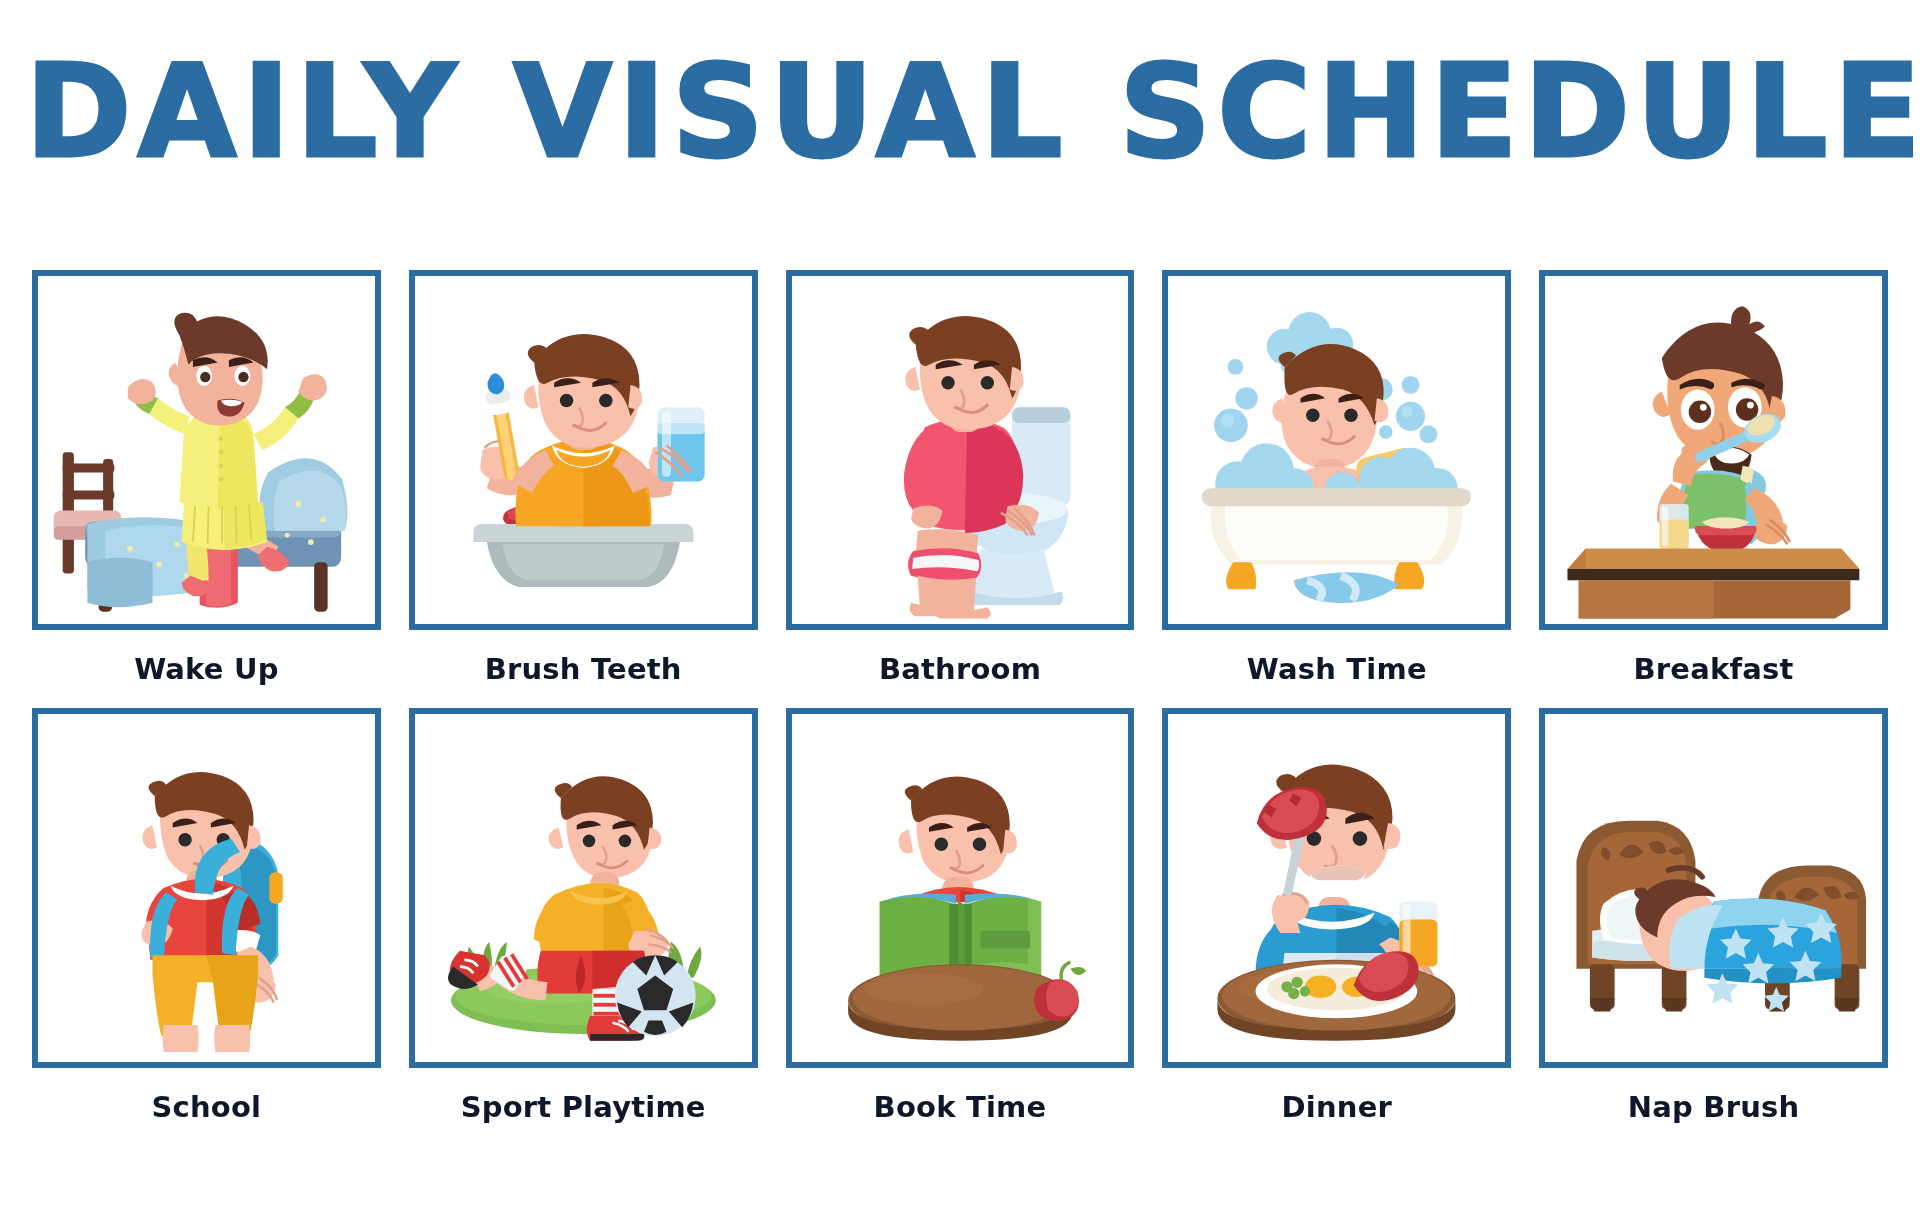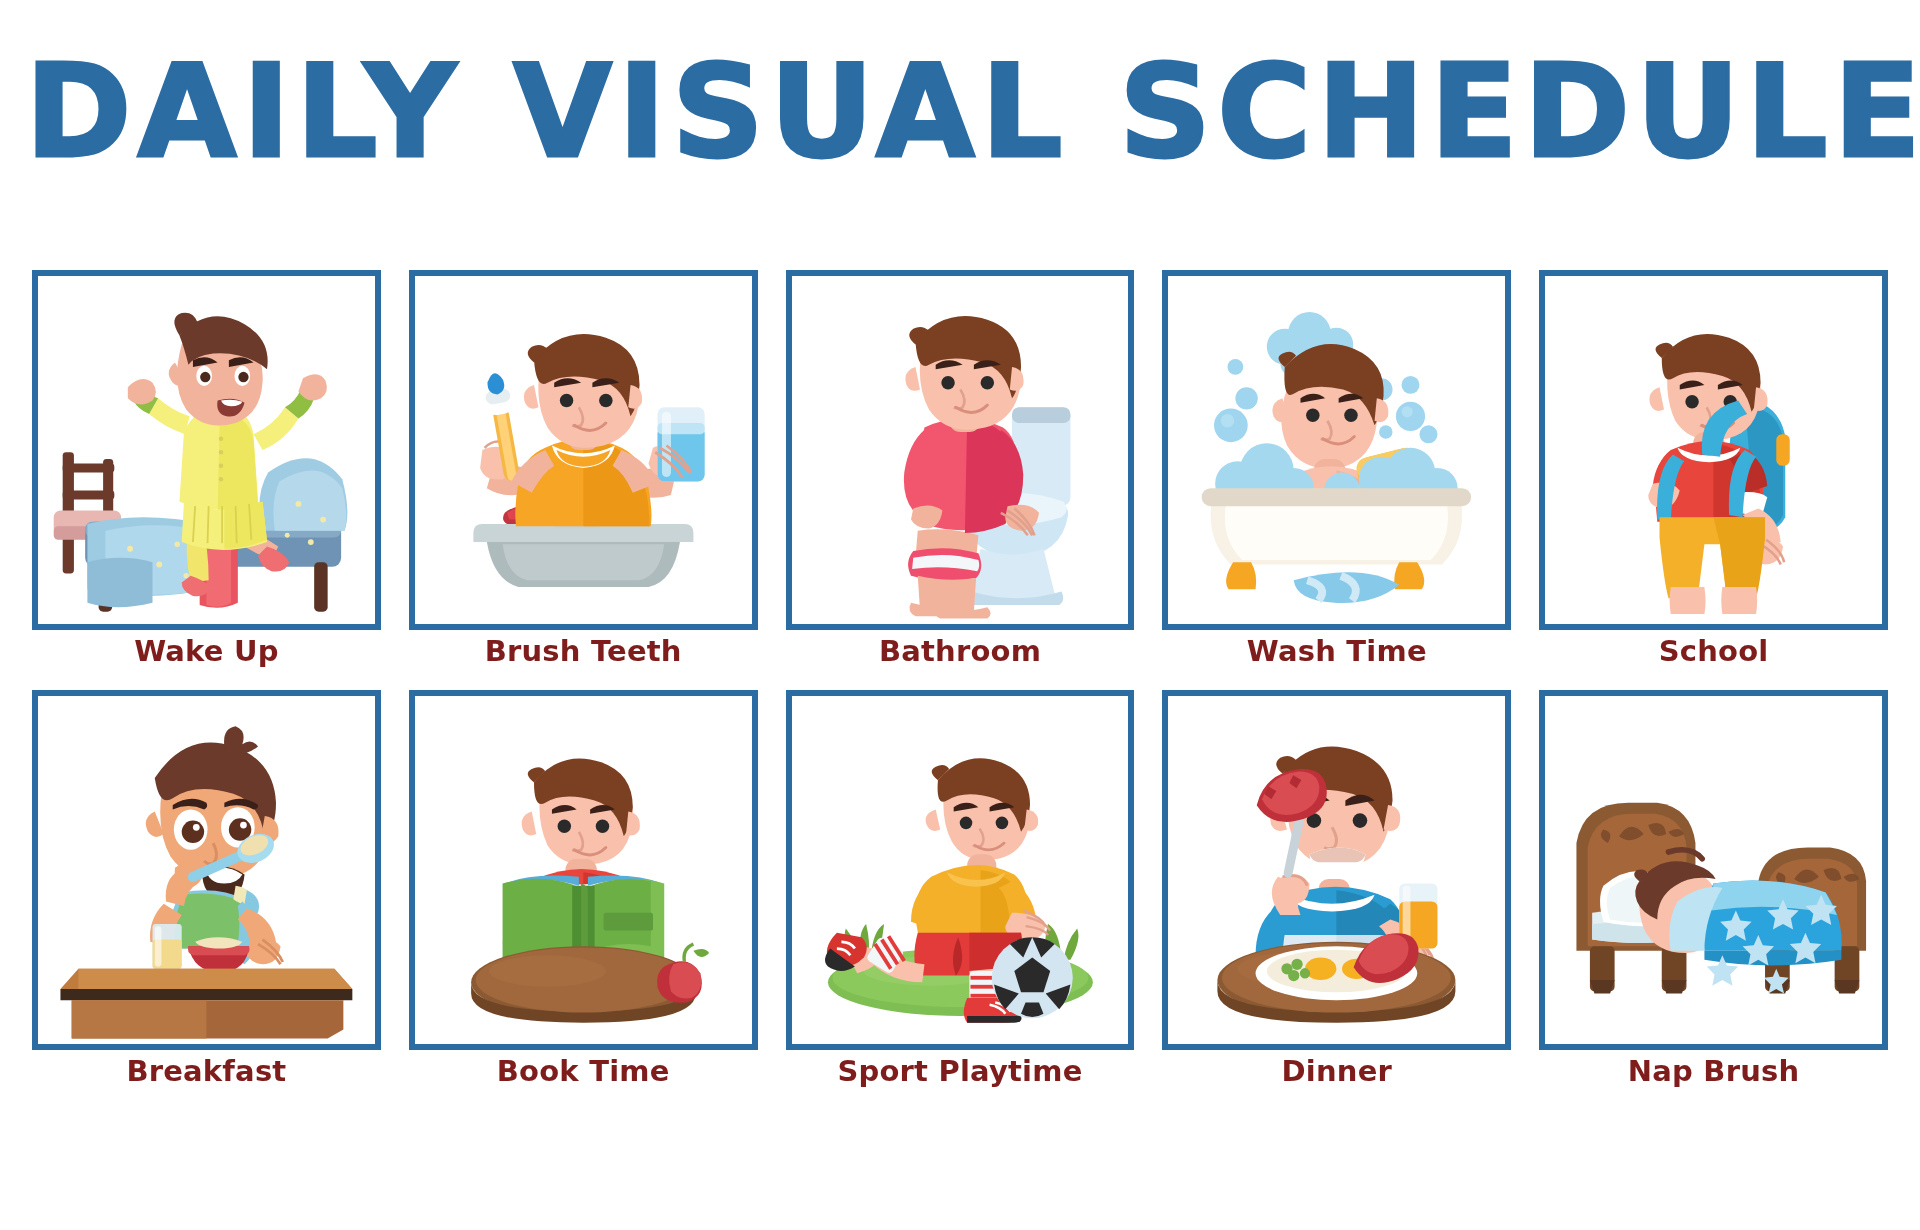--- a/index.html
+++ b/index.html
@@ -22,22 +22,22 @@
   }
   .cell{display:flex;flex-direction:column;align-items:center;}
   .card{
     width:100%;height:360px;box-sizing:border-box;
     border:6px solid #2B6CA3;background:#ffffff;
     display:flex;align-items:center;justify-content:center;
     overflow:hidden;
   }
   .card svg{width:100%;height:100%;display:block;}
   .cap{
-    margin-top:4px;font-family:"DejaVu Sans", sans-serif;
-    font-weight:700;font-size:29px;color:#7f1d1d;
+    margin-top:22px;font-family:"DejaVu Sans", sans-serif;
+    font-weight:700;font-size:29px;color:#0f172a;
     letter-spacing:.2px;text-align:left;white-space:nowrap;
   }
 </style>
 </head>
 <body>
 
 <div id="page-title">DAILY VISUAL SCHEDULE</div>
 
 <div id="grid">
 
@@ -305,71 +305,20 @@
         </g>
       </svg>
     </div>
     <div class="cap">Wash Time</div>
   </div>
 
   <div class="cell">
     <div class="card">
       <svg viewBox="0 0 300 300">
         <g>
-          <path d="M168 104 q40 0 46 34 v72 q-8 16 -32 14 q-20 -4 -22 -26z" fill="#3AAFDA"></path>
-          <path d="M178 110 q30 4 34 30 v68 q-6 14 -24 12z" fill="#2D97C4"></path>
-          <rect x="206" y="136" width="12" height="28" rx="5" fill="#F5A623"></rect>
-        </g>
-        <g>
-          <path d="M112 62 q30 -24 58 -6 q24 14 22 44 q-2 34 -30 40 q-32 6 -46 -16 q-12 -26 -4 -62z" fill="#F9C1AC"></path>
-          <path d="M104 68 q24 -30 60 -18 q28 10 28 40 q-2 18 -8 26 q-6 -26 -26 -32 q-28 -8 -44 2 q-10 6 -10 -18z" fill="#7B3F22"></path>
-          <path d="M104 68 q-10 -8 -2 -12 q8 -4 12 2z" fill="#7B3F22"></path>
-          <path d="M102 94 q-12 4 -8 16 q4 8 12 4z" fill="#F9C1AC"></path>
-          <path d="M188 94 q12 2 10 16 q-4 8 -12 4z" fill="#F9C1AC"></path>
-          <path d="M120 92 q12 -8 22 0 l-22 4z" fill="#3A2019"></path>
-          <path d="M154 92 q12 -8 22 0 l-22 4z" fill="#3A2019"></path>
-          <circle cx="131" cy="107" r="6" fill="#2A2A2A"></circle>
-          <circle cx="165" cy="107" r="6" fill="#2A2A2A"></circle>
-          <path d="M144 112 q6 10 2 16 q-4 2 -8 0" stroke="#E2A18D" stroke-width="2.4" fill="none"></path>
-          <path d="M140 128 q16 10 28 -2" stroke="#D98F7C" stroke-width="2.6" fill="none" stroke-linecap="round"></path>
-          <rect x="132" y="134" width="28" height="24" rx="10" fill="#F2B39C"></rect>
-        </g>
-        <g>
-          <path d="M112 150 q36 -16 70 0 q14 12 12 40 l-2 24 h-92 l-2 -24 q-2 -28 14 -40z" fill="#E8453C"></path>
-          <path d="M150 144 q28 4 34 22 q10 14 8 42 l-2 6 h-40z" fill="#D0352E"></path>
-          <path d="M118 148 q28 14 56 0 q-4 12 -28 13 q-24 -1 -28 -13z" fill="#ffffff"></path>
-          <path d="M180 152 q16 8 18 30 l-24 8 q-2 -24 -10 -32z" fill="#B92E28"></path>
-          <path d="M172 188 q18 -2 26 4 l-4 14 q-18 4 -26 -4z" fill="#ffffff"></path>
-          <path d="M190 202 q18 8 20 30 l-22 6 q-2 -22 -12 -30z" fill="#F9C1AC"></path>
-          <path d="M188 228 q18 -2 24 8 q-2 16 -16 16 q-14 -2 -14 -12z" fill="#F9C1AC"></path>
-          <path d="M192 234 q14 8 18 18" stroke="#E2A18D" stroke-width="2.2" fill="none"></path>
-          <path d="M197 230 q14 10 16 20" stroke="#E2A18D" stroke-width="2.2" fill="none"></path>
-          <path d="M114 150 q-16 10 -18 32 l22 8 q2 -24 10 -32z" fill="#E8453C"></path>
-          <path d="M96 180 q16 -4 24 6 q-4 16 -16 16 q-12 -2 -12 -12z" fill="#F9C1AC"></path>
-        </g>
-        <g>
-          <path d="M114 154 q-16 14 -14 58 l12 2 q2 -42 12 -54z" fill="#3AAFDA"></path>
-          <path d="M178 150 q-16 14 -14 58 l12 2 q2 -42 12 -54z" fill="#3AAFDA"></path>
-          <path d="M172 106 q-36 10 -32 48 l16 2 q2 -30 24 -38z" fill="#3AAFDA"></path>
-        </g>
-        <g>
-          <path d="M102 210 h94 v18 q-6 42 -8 54 h-26 l-6 -48 h-14 l-6 48 h-26 q-4 -14 -8 -54z" fill="#F5B02A"></path>
-          <path d="M150 210 h46 v18 q-4 40 -8 54 h-26 l-6 -48z" fill="#E9A318"></path>
-          <path d="M112 272 h30 q2 14 0 24 h-30q-2 -12 0 -24z" fill="#F9C1AC"></path>
-          <path d="M158 272 h30 q2 12 0 24 h-30 q-2 -12 0 -24z" fill="#F9C1AC"></path>
-        </g>
-      </svg>
-    </div>
-    <div class="cap">School</div>
-  </div>
-
-  <div class="cell">
-    <div class="card">
-      <svg viewBox="0 0 300 300">
-        <g>
           <path d="M114 60 q36 -28 68 -6 q28 18 26 54 q-2 40 -34 48 q-38 8 -56 -18 q-16 -28 -4 -78z" fill="#F0A878"></path>
           <path d="M104 68 q28 -42 70 -28 q36 12 38 50 q0 22 -10 32 q-4 -32 -28 -40 q-34 -10 -54 4 q-12 8 -16 -18z" fill="#6B3A2A"></path>
           <path d="M166 40 q-2 -16 10 -18 q10 4 6 16 q8 -6 14 2 q-12 10 -30 6z" fill="#6B3A2A"></path>
           <path d="M104 98 q-12 6 -6 18 q6 8 14 2z" fill="#F0A878"></path>
           <path d="M202 102 q14 2 12 18 q-6 10 -16 4z" fill="#F0A878"></path>
           <path d="M120 92 q16 -10 30 -2 q2 4 -2 6 q-14 -6 -28 0z" fill="#3A2019"></path>
           <path d="M166 90 q16 -8 30 2 q0 4 -4 4 q-12 -6 -26 -2z" fill="#3A2019"></path>
           <ellipse cx="136" cy="114" rx="15" ry="18" fill="#ffffff"></ellipse>
           <ellipse cx="178" cy="112" rx="15" ry="18" fill="#ffffff"></ellipse>
           <circle cx="138" cy="116" r="10" fill="#5C2F1E"></circle>
@@ -418,20 +367,160 @@
         </g>
       </svg>
     </div>
     <div class="cap">Breakfast</div>
   </div>
 
   <div class="cell">
     <div class="card">
       <svg viewBox="0 0 300 300">
         <g>
+          <path d="M168 104 q40 0 46 34 v72 q-8 16 -32 14 q-20 -4 -22 -26z" fill="#3AAFDA"></path>
+          <path d="M178 110 q30 4 34 30 v68 q-6 14 -24 12z" fill="#2D97C4"></path>
+          <rect x="206" y="136" width="12" height="28" rx="5" fill="#F5A623"></rect>
+        </g>
+        <g>
+          <path d="M112 62 q30 -24 58 -6 q24 14 22 44 q-2 34 -30 40 q-32 6 -46 -16 q-12 -26 -4 -62z" fill="#F9C1AC"></path>
+          <path d="M104 68 q24 -30 60 -18 q28 10 28 40 q-2 18 -8 26 q-6 -26 -26 -32 q-28 -8 -44 2 q-10 6 -10 -18z" fill="#7B3F22"></path>
+          <path d="M104 68 q-10 -8 -2 -12 q8 -4 12 2z" fill="#7B3F22"></path>
+          <path d="M102 94 q-12 4 -8 16 q4 8 12 4z" fill="#F9C1AC"></path>
+          <path d="M188 94 q12 2 10 16 q-4 8 -12 4z" fill="#F9C1AC"></path>
+          <path d="M120 92 q12 -8 22 0 l-22 4z" fill="#3A2019"></path>
+          <path d="M154 92 q12 -8 22 0 l-22 4z" fill="#3A2019"></path>
+          <circle cx="131" cy="107" r="6" fill="#2A2A2A"></circle>
+          <circle cx="165" cy="107" r="6" fill="#2A2A2A"></circle>
+          <path d="M144 112 q6 10 2 16 q-4 2 -8 0" stroke="#E2A18D" stroke-width="2.4" fill="none"></path>
+          <path d="M140 128 q16 10 28 -2" stroke="#D98F7C" stroke-width="2.6" fill="none" stroke-linecap="round"></path>
+          <rect x="132" y="134" width="28" height="24" rx="10" fill="#F2B39C"></rect>
+        </g>
+        <g>
+          <path d="M112 150 q36 -16 70 0 q14 12 12 40 l-2 24 h-92 l-2 -24 q-2 -28 14 -40z" fill="#E8453C"></path>
+          <path d="M150 144 q28 4 34 22 q10 14 8 42 l-2 6 h-40z" fill="#D0352E"></path>
+          <path d="M118 148 q28 14 56 0 q-4 12 -28 13 q-24 -1 -28 -13z" fill="#ffffff"></path>
+          <path d="M180 152 q16 8 18 30 l-24 8 q-2 -24 -10 -32z" fill="#B92E28"></path>
+          <path d="M172 188 q18 -2 26 4 l-4 14 q-18 4 -26 -4z" fill="#ffffff"></path>
+          <path d="M190 202 q18 8 20 30 l-22 6 q-2 -22 -12 -30z" fill="#F9C1AC"></path>
+          <path d="M188 228 q18 -2 24 8 q-2 16 -16 16 q-14 -2 -14 -12z" fill="#F9C1AC"></path>
+          <path d="M192 234 q14 8 18 18" stroke="#E2A18D" stroke-width="2.2" fill="none"></path>
+          <path d="M197 230 q14 10 16 20" stroke="#E2A18D" stroke-width="2.2" fill="none"></path>
+          <path d="M114 150 q-16 10 -18 32 l22 8 q2 -24 10 -32z" fill="#E8453C"></path>
+          <path d="M96 180 q16 -4 24 6 q-4 16 -16 16 q-12 -2 -12 -12z" fill="#F9C1AC"></path>
+        </g>
+        <g>
+          <path d="M114 154 q-16 14 -14 58 l12 2 q2 -42 12 -54z" fill="#3AAFDA"></path>
+          <path d="M178 150 q-16 14 -14 58 l12 2 q2 -42 12 -54z" fill="#3AAFDA"></path>
+          <path d="M172 106 q-36 10 -32 48 l16 2 q2 -30 24 -38z" fill="#3AAFDA"></path>
+        </g>
+        <g>
+          <path d="M102 210 h94 v18 q-6 42 -8 54 h-26 l-6 -48 h-14 l-6 48 h-26 q-4 -14 -8 -54z" fill="#F5B02A"></path>
+          <path d="M150 210 h46 v18 q-4 40 -8 54 h-26 l-6 -48z" fill="#E9A318"></path>
+          <path d="M112 272 h30 q2 14 0 24 h-30q-2 -12 0 -24z" fill="#F9C1AC"></path>
+          <path d="M158 272 h30 q2 12 0 24 h-30 q-2 -12 0 -24z" fill="#F9C1AC"></path>
+        </g>
+      </svg>
+    </div>
+    <div class="cap">School</div>
+  </div>
+
+  <div class="cell">
+    <div class="card">
+      <svg viewBox="0 0 300 300">
+        <g>
+          <ellipse cx="150" cy="250" rx="118" ry="30" fill="#7FBE52"></ellipse>
+          <ellipse cx="150" cy="246" rx="114" ry="26" fill="#8CC95C"></ellipse>
+          <ellipse cx="124" cy="240" rx="60" ry="13" fill="#9AD16B" opacity=".6"></ellipse>
+          <g fill="#6FA83C">
+            <path d="M62 228 q-4 -22 4 -30 q4 16 2 30z"></path>
+            <path d="M70 228 q2 -24 12 -30 q-2 18 -6 30z"></path>
+            <path d="M54 230 q-10 -18 -6 -28 q10 12 12 28z"></path>
+            <path d="M232 228 q4 -22 -4 -30 q-4 16 -2 30z"></path>
+            <path d="M240 228 q-2 -24 -12 -30 q2 18 6 30z"></path>
+            <path d="M248 230 q10 -18 6 -28 q-10 12 -12 28z"></path>
+          </g>
+        </g>
+        <g>
+          <path d="M138 64 q28 -22 54 -4 q22 14 20 42 q-2 32 -28 38 q-30 6 -42 -16 q-12 -24 -4 -60z" fill="#F9C1AC"></path>
+          <path d="M130 70 q24 -28 56 -16 q26 10 26 38 q-2 16 -8 24 q-6 -24 -24 -30 q-26 -8 -42 2 q-10 6 -8 -18z" fill="#7B3F22"></path>
+          <path d="M130 70 q-10 -8 -2 -12 q8 -4 12 2z" fill="#7B3F22"></path>
+          <path d="M128 96 q-12 4 -8 14 q4 8 12 4z" fill="#F9C1AC"></path>
+          <path d="M209 96 q12 2 10 14 q-4 8 -12 4z" fill="#F9C1AC"></path>
+          <path d="M144 94 q12 -8 22 0 l-22 4z" fill="#3A2019"></path>
+          <path d="M176 94 q12 -8 22 0 l-22 4z" fill="#3A2019"></path>
+          <circle cx="155" cy="108" r="5.6" fill="#2A2A2A"></circle>
+          <circle cx="187" cy="108" r="5.6" fill="#2A2A2A"></circle>
+          <path d="M167 113 q6 9 2 15 q-4 2 -8 0" stroke="#E2A18D" stroke-width="2.2" fill="none"></path>
+          <path d="M163 128 q14 9 26 -2" stroke="#D98F7C" stroke-width="2.4" fill="none" stroke-linecap="round"></path>
+          <rect x="156" y="136" width="26" height="22" rx="10" fill="#F2B39C"></rect>
+        </g>
+        <g>
+          <path d="M124 156 q40 -20 74 -2 q14 12 12 42 l-2 20 h-94 l-4 -22 q-2 -26 14 -38z" fill="#F5B02A"></path>
+          <path d="M168 150 q28 4 34 22 q10 14 10 40 l-2 4 h-42z" fill="#E9A318"></path>
+          <path d="M138 152 q28 14 52 0 q-4 12 -26 13 q-22 -1 -26 -13z" fill="#F8C24C"></path>
+          <path d="M196 160 q20 12 22 38 l-24 6 q0 -30 -10 -38z" fill="#F5B02A"></path>
+          <path d="M196 188 q22 0 30 12 q-4 14 -20 12 q-16 -2 -16 -12z" fill="#F9C1AC"></path>
+          <g stroke="#E2A18D" stroke-width="2.2" fill="none">
+            <path d="M206 186 q16 6 20 14"></path>
+              <path d="M209 192 q16 4 21 12"></path>
+              <path d="M208 200 q16 2 20 8"></path>
+          </g>
+          <path d="M124 160 q-18 12 -18 36 l18 6 q2 -28 10 -36z" fill="#F5B02A"></path>
+        </g>
+        <g>
+          <path d="M112 206 h92 q4 24 -2 38 h-90 q-6 -16 0 -38z" fill="#E23B3A"></path>
+          <path d="M158 206 h46 q4 24 -2 38 h-44z" fill="#CE2E2E"></path>
+          <path d="M148 210 q8 22 -2 34 q-6 -16 2 -34z" fill="#B92828"></path>
+          <path d="M118 234 q-24 -2 -40 -16 l-8 14 q18 18 46 18z" fill="#F9C1AC"></path>
+          <path d="M158 240 q2 26 4 36 l24 -2 q-2 -20 -6 -36z" fill="#F9C1AC"></path>
+          <path d="M72 220 q-14 -4 -22 6 l8 16 q14 -4 18 -10z" fill="#F9C1AC"></path>
+          <rect x="70" y="214" width="26" height="24" rx="4" transform="rotate(32 83 226)" fill="#F1F6F9"></rect>
+          <g stroke="#E23B3A" stroke-width="3.4" fill="none">
+            <path d="M74 216 l14 22" transform="rotate(0 0 0)"></path>
+            <path d="M80 212 l14 22"></path>
+              <path d="M86 209 l14 22"></path>
+          </g>
+          <path d="M40 206 q-14 14 -6 26 q16 10 30 -4 q6 -10 -2 -18z" fill="#D8342F"></path>
+          <path d="M34 220 q-8 10 -2 16 q12 8 24 0z" fill="#2A2A2A"></path>
+          <path d="M44 214 q8 0 12 6" stroke="#ffffff" stroke-width="2.4" fill="none"></path>
+          <path d="M40 220 q8 0 12 6" stroke="#ffffff" stroke-width="2.4" fill="none"></path>
+          <rect x="158" y="240" width="28" height="26" rx="4" fill="#F1F6F9"></rect>
+          <g stroke="#E23B3A" stroke-width="3.4" fill="none">
+            <path d="M159 246 h26"></path>
+              <path d="M159 254 h26"></path>
+              <path d="M159 262 h26"></path>
+          </g>
+          <path d="M156 264 h34 q14 4 14 14 q-2 8 -14 8 h-34 q-6 -8 0 -22z" fill="#E23B3A"></path>
+          <path d="M156 280 h48 q2 6 -6 6 h-42z" fill="#2A2A2A"></path>
+          <g stroke="#ffffff" stroke-width="2.4" fill="none">
+            <path d="M176 270 q10 2 14 8"></path>
+              <path d="M181 268 q10 2 14 8"></path>
+              <path d="M186 266 q8 4 12 10"></path>
+          </g>
+        </g>
+        <g>
+          <circle cx="214" cy="246" r="36" fill="#DDEAF4"></circle>
+          <circle cx="214" cy="246" r="36" fill="#C9DFEF" opacity=".45"></circle>
+          <path d="M214 228 l16 12 l-6 19 h-20 l-6 -19z" fill="#2A2A2A"></path>
+          <path d="M214 210 q-12 0 -20 6 l12 12z" fill="#2A2A2A"></path>
+          <path d="M214 210 q12 0 20 6 l-12 12z" fill="#2A2A2A"></path>
+          <path d="M180 252 q2 14 10 22 l12 -14z" fill="#2A2A2A"></path>
+          <path d="M248 252 q-2 14 -10 22 l-12 -14z" fill="#2A2A2A"></path>
+          <path d="M204 278 q10 6 20 0 l-4 -10 h-12z" fill="#2A2A2A"></path>
+        </g>
+      </svg>
+    </div>
+    <div class="cap">Sport Playtime</div>
+  </div>
+
+  <div class="cell">
+    <div class="card">
+      <svg viewBox="0 0 300 300">
+        <g>
           <path d="M114 66 q30 -24 58 -6 q24 14 22 44 q-2 34 -30 40 q-32 6 -46 -16 q-12 -26 -4 -62z" fill="#F9C1AC"></path>
           <path d="M106 72 q24 -30 60 -18 q28 10 28 40 q-2 18 -8 26 q-6 -26 -26 -32 q-28 -8 -44 2 q-10 6 -10 -18z" fill="#7B3F22"></path>
           <path d="M106 72 q-10 -8 -2 -12 q8 -4 12 2z" fill="#7B3F22"></path>
           <path d="M104 98 q-12 4 -8 16 q4 8 12 4z" fill="#F9C1AC"></path>
           <path d="M190 98 q12 2 10 16 q-4 8 -12 4z" fill="#F9C1AC"></path>
           <path d="M122 96 q12 -8 22 0 l-22 4z" fill="#3A2019"></path>
           <path d="M156 96 q12 -8 22 0 l-22 4z" fill="#3A2019"></path>
           <circle cx="133" cy="111" r="6" fill="#2A2A2A"></circle>
           <circle cx="167" cy="111" r="6" fill="#2A2A2A"></circle>
           <path d="M146 116 q6 10 2 16 q-4 2 -8 0" stroke="#E2A18D" stroke-width="2.4" fill="none"></path>
@@ -481,109 +570,20 @@
         </g>
       </svg>
     </div>
     <div class="cap">Book Time</div>
   </div>
 
   <div class="cell">
     <div class="card">
       <svg viewBox="0 0 300 300">
         <g>
-          <ellipse cx="150" cy="250" rx="118" ry="30" fill="#7FBE52"></ellipse>
-          <ellipse cx="150" cy="246" rx="114" ry="26" fill="#8CC95C"></ellipse>
-          <ellipse cx="124" cy="240" rx="60" ry="13" fill="#9AD16B" opacity=".6"></ellipse>
-          <g fill="#6FA83C">
-            <path d="M62 228 q-4 -22 4 -30 q4 16 2 30z"></path>
-            <path d="M70 228 q2 -24 12 -30 q-2 18 -6 30z"></path>
-            <path d="M54 230 q-10 -18 -6 -28 q10 12 12 28z"></path>
-            <path d="M232 228 q4 -22 -4 -30 q-4 16 -2 30z"></path>
-            <path d="M240 228 q-2 -24 -12 -30 q2 18 6 30z"></path>
-            <path d="M248 230 q10 -18 6 -28 q-10 12 -12 28z"></path>
-          </g>
-        </g>
-        <g>
-          <path d="M138 64 q28 -22 54 -4 q22 14 20 42 q-2 32 -28 38 q-30 6 -42 -16 q-12 -24 -4 -60z" fill="#F9C1AC"></path>
-          <path d="M130 70 q24 -28 56 -16 q26 10 26 38 q-2 16 -8 24 q-6 -24 -24 -30 q-26 -8 -42 2 q-10 6 -8 -18z" fill="#7B3F22"></path>
-          <path d="M130 70 q-10 -8 -2 -12 q8 -4 12 2z" fill="#7B3F22"></path>
-          <path d="M128 96 q-12 4 -8 14 q4 8 12 4z" fill="#F9C1AC"></path>
-          <path d="M209 96 q12 2 10 14 q-4 8 -12 4z" fill="#F9C1AC"></path>
-          <path d="M144 94 q12 -8 22 0 l-22 4z" fill="#3A2019"></path>
-          <path d="M176 94 q12 -8 22 0 l-22 4z" fill="#3A2019"></path>
-          <circle cx="155" cy="108" r="5.6" fill="#2A2A2A"></circle>
-          <circle cx="187" cy="108" r="5.6" fill="#2A2A2A"></circle>
-          <path d="M167 113 q6 9 2 15 q-4 2 -8 0" stroke="#E2A18D" stroke-width="2.2" fill="none"></path>
-          <path d="M163 128 q14 9 26 -2" stroke="#D98F7C" stroke-width="2.4" fill="none" stroke-linecap="round"></path>
-          <rect x="156" y="136" width="26" height="22" rx="10" fill="#F2B39C"></rect>
-        </g>
-        <g>
-          <path d="M124 156 q40 -20 74 -2 q14 12 12 42 l-2 20 h-94 l-4 -22 q-2 -26 14 -38z" fill="#F5B02A"></path>
-          <path d="M168 150 q28 4 34 22 q10 14 10 40 l-2 4 h-42z" fill="#E9A318"></path>
-          <path d="M138 152 q28 14 52 0 q-4 12 -26 13 q-22 -1 -26 -13z" fill="#F8C24C"></path>
-          <path d="M196 160 q20 12 22 38 l-24 6 q0 -30 -10 -38z" fill="#F5B02A"></path>
-          <path d="M196 188 q22 0 30 12 q-4 14 -20 12 q-16 -2 -16 -12z" fill="#F9C1AC"></path>
-          <g stroke="#E2A18D" stroke-width="2.2" fill="none">
-            <path d="M206 186 q16 6 20 14"></path>
-              <path d="M209 192 q16 4 21 12"></path>
-              <path d="M208 200 q16 2 20 8"></path>
-          </g>
-          <path d="M124 160 q-18 12 -18 36 l18 6 q2 -28 10 -36z" fill="#F5B02A"></path>
-        </g>
-        <g>
-          <path d="M112 206 h92 q4 24 -2 38 h-90 q-6 -16 0 -38z" fill="#E23B3A"></path>
-          <path d="M158 206 h46 q4 24 -2 38 h-44z" fill="#CE2E2E"></path>
-          <path d="M148 210 q8 22 -2 34 q-6 -16 2 -34z" fill="#B92828"></path>
-          <path d="M118 234 q-24 -2 -40 -16 l-8 14 q18 18 46 18z" fill="#F9C1AC"></path>
-          <path d="M158 240 q2 26 4 36 l24 -2 q-2 -20 -6 -36z" fill="#F9C1AC"></path>
-          <path d="M72 220 q-14 -4 -22 6 l8 16 q14 -4 18 -10z" fill="#F9C1AC"></path>
-          <rect x="70" y="214" width="26" height="24" rx="4" transform="rotate(32 83 226)" fill="#F1F6F9"></rect>
-          <g stroke="#E23B3A" stroke-width="3.4" fill="none">
-            <path d="M74 216 l14 22" transform="rotate(0 0 0)"></path>
-            <path d="M80 212 l14 22"></path>
-              <path d="M86 209 l14 22"></path>
-          </g>
-          <path d="M40 206 q-14 14 -6 26 q16 10 30 -4 q6 -10 -2 -18z" fill="#D8342F"></path>
-          <path d="M34 220 q-8 10 -2 16 q12 8 24 0z" fill="#2A2A2A"></path>
-          <path d="M44 214 q8 0 12 6" stroke="#ffffff" stroke-width="2.4" fill="none"></path>
-          <path d="M40 220 q8 0 12 6" stroke="#ffffff" stroke-width="2.4" fill="none"></path>
-          <rect x="158" y="240" width="28" height="26" rx="4" fill="#F1F6F9"></rect>
-          <g stroke="#E23B3A" stroke-width="3.4" fill="none">
-            <path d="M159 246 h26"></path>
-              <path d="M159 254 h26"></path>
-              <path d="M159 262 h26"></path>
-          </g>
-          <path d="M156 264 h34 q14 4 14 14 q-2 8 -14 8 h-34 q-6 -8 0 -22z" fill="#E23B3A"></path>
-          <path d="M156 280 h48 q2 6 -6 6 h-42z" fill="#2A2A2A"></path>
-          <g stroke="#ffffff" stroke-width="2.4" fill="none">
-            <path d="M176 270 q10 2 14 8"></path>
-              <path d="M181 268 q10 2 14 8"></path>
-              <path d="M186 266 q8 4 12 10"></path>
-          </g>
-        </g>
-        <g>
-          <circle cx="214" cy="246" r="36" fill="#DDEAF4"></circle>
-          <circle cx="214" cy="246" r="36" fill="#C9DFEF" opacity=".45"></circle>
-          <path d="M214 228 l16 12 l-6 19 h-20 l-6 -19z" fill="#2A2A2A"></path>
-          <path d="M214 210 q-12 0 -20 6 l12 12z" fill="#2A2A2A"></path>
-          <path d="M214 210 q12 0 20 6 l-12 12z" fill="#2A2A2A"></path>
-          <path d="M180 252 q2 14 10 22 l12 -14z" fill="#2A2A2A"></path>
-          <path d="M248 252 q-2 14 -10 22 l-12 -14z" fill="#2A2A2A"></path>
-          <path d="M204 278 q10 6 20 0 l-4 -10 h-12z" fill="#2A2A2A"></path>
-        </g>
-      </svg>
-    </div>
-    <div class="cap">Sport Playtime</div>
-  </div>
-
-  <div class="cell">
-    <div class="card">
-      <svg viewBox="0 0 300 300">
-        <g>
           <path d="M110 58 q34 -26 64 -6 q26 16 24 48 q-2 38 -32 46 q-36 6 -52 -18 q-14 -28 -4 -70z" fill="#F9C1AC"></path>
           <path d="M102 64 q26 -34 66 -20 q32 12 32 44 q-2 20 -8 28 q-6 -28 -28 -34 q-32 -8 -50 2 q-12 6 -12 -20z" fill="#7B3F22"></path>
           <path d="M102 64 q-10 -8 -2 -14 q8 -4 14 2z" fill="#7B3F22"></path>
           <path d="M100 92 q-12 4 -8 18 q4 8 14 4z" fill="#F9C1AC"></path>
           <path d="M196 92 q14 2 10 18 q-4 8 -14 4z" fill="#F9C1AC"></path>
           <path d="M118 88 q14 -10 26 0 l-26 5z" fill="#3A2019"></path>
           <path d="M158 88 q14 -10 26 0 l-26 5z" fill="#3A2019"></path>
           <circle cx="130" cy="106" r="6.5" fill="#2A2A2A"></circle>
           <circle cx="171" cy="106" r="6.5" fill="#2A2A2A"></circle>
           <path d="M146 112 q7 11 2 18 q-5 2 -9 0" stroke="#E2A18D" stroke-width="2.6" fill="none"></path>

